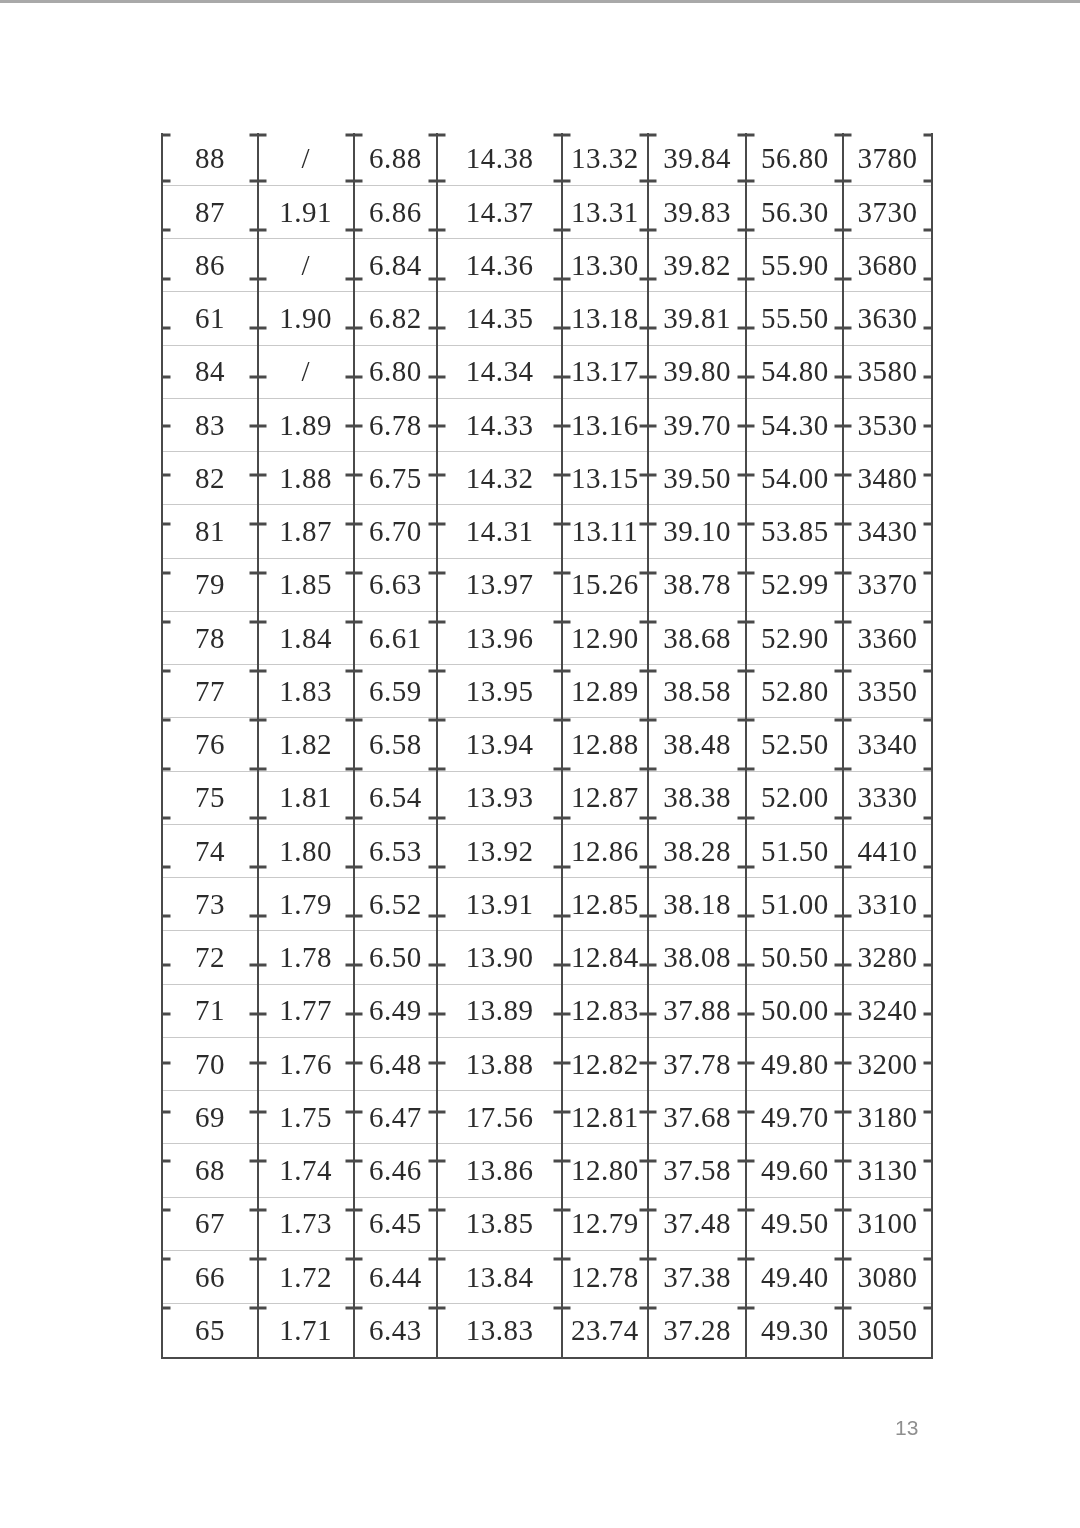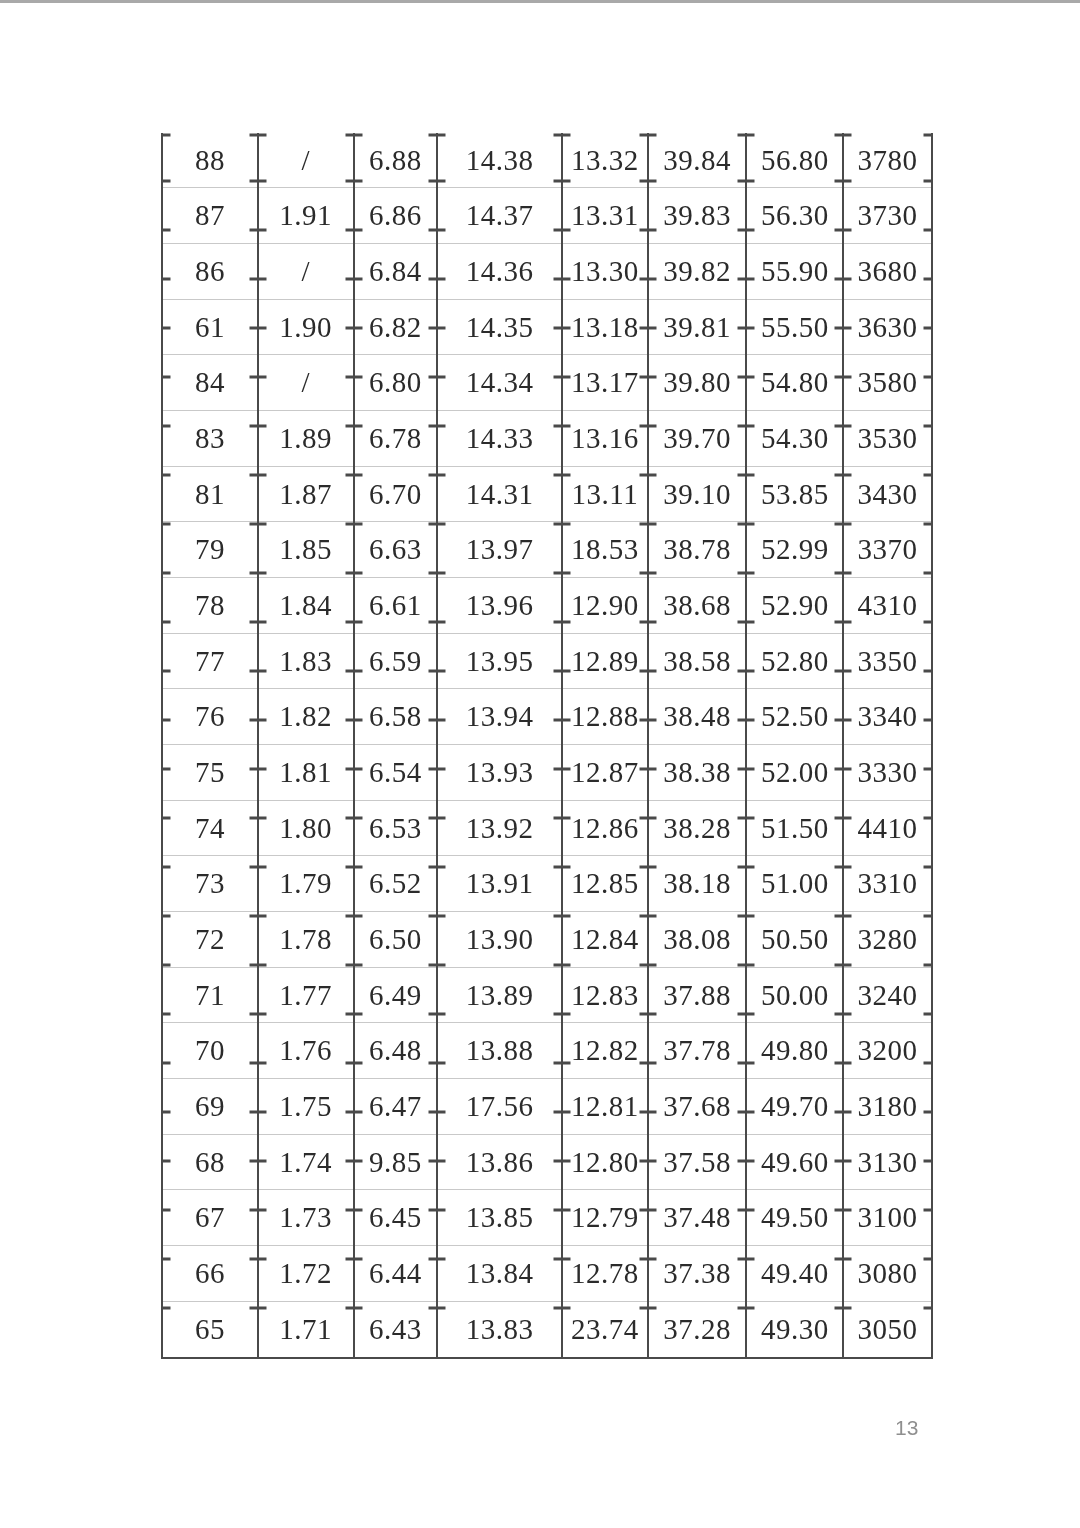--- a/index.html
+++ b/index.html
@@ -133,48 +133,58 @@
             <td>83</td>
             <td>1.89</td>
             <td>6.78</td>
             <td>14.33</td>
             <td>13.16</td>
             <td>39.70</td>
             <td>54.30</td>
             <td>3530</td>
           </tr>
           <tr>
+            <td>82</td>
+            <td>1.88</td>
+            <td>6.75</td>
+            <td>14.32</td>
+            <td>13.15</td>
+            <td>39.50</td>
+            <td>54.00</td>
+            <td>3480</td>
+          </tr>
+          <tr>
             <td>81</td>
             <td>1.87</td>
             <td>6.70</td>
             <td>14.31</td>
             <td>13.11</td>
             <td>39.10</td>
             <td>53.85</td>
             <td>3430</td>
           </tr>
           <tr>
             <td>79</td>
             <td>1.85</td>
             <td>6.63</td>
             <td>13.97</td>
-            <td>18.53</td>
+            <td>15.26</td>
             <td>38.78</td>
             <td>52.99</td>
             <td>3370</td>
           </tr>
           <tr>
             <td>78</td>
             <td>1.84</td>
             <td>6.61</td>
             <td>13.96</td>
             <td>12.90</td>
             <td>38.68</td>
             <td>52.90</td>
-            <td>4310</td>
+            <td>3360</td>
           </tr>
           <tr>
             <td>77</td>
             <td>1.83</td>
             <td>6.59</td>
             <td>13.95</td>
             <td>12.89</td>
             <td>38.58</td>
             <td>52.80</td>
             <td>3350</td>
@@ -255,21 +265,21 @@
             <td>6.47</td>
             <td>17.56</td>
             <td>12.81</td>
             <td>37.68</td>
             <td>49.70</td>
             <td>3180</td>
           </tr>
           <tr>
             <td>68</td>
             <td>1.74</td>
-            <td>9.85</td>
+            <td>6.46</td>
             <td>13.86</td>
             <td>12.80</td>
             <td>37.58</td>
             <td>49.60</td>
             <td>3130</td>
           </tr>
           <tr>
             <td>67</td>
             <td>1.73</td>
             <td>6.45</td>

